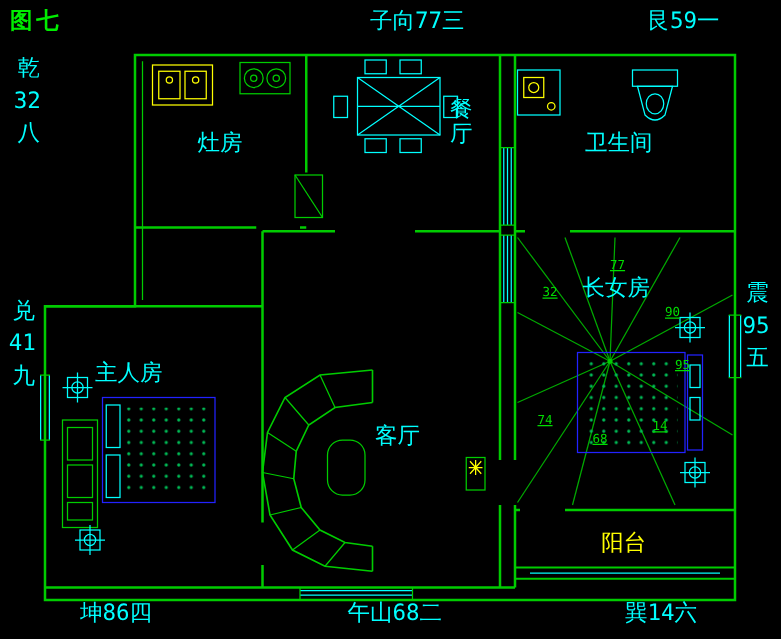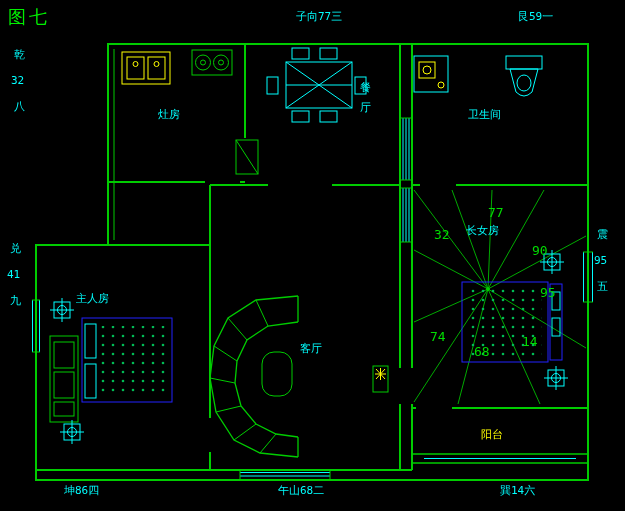--- a/index.html
+++ b/index.html
@@ -1,23 +1,23 @@
 <!DOCTYPE html>
 <html><head>
 <meta charset="utf-8">
 <style>
   html,body{margin:0;padding:0;background:#000;}
   .stage{position:relative;width:625px;height:511px;background:#000;overflow:hidden;
          font-family:"DejaVu Sans Mono","Liberation Mono",monospace;}
   .stage svg{position:absolute;left:0;top:0;}
-  .lbl{position:absolute;color:#00ffff;font-size:11px;line-height:14px;white-space:nowrap;}
+  .lbl{position:absolute;color:#00ffff;font-size:18px;line-height:14px;white-space:nowrap;}
   .green{color:#00ee00;}
   .yellow{color:#ffff00;margin-left:11px;}
-  .title{font-size:18px;letter-spacing:3px;font-weight:normal;}
-  .num{font-size:13px;line-height:11px;color:#00dd00;}
+  .title{font-size:18px;letter-spacing:3px;font-weight:bold;}
+  .num{font-size:10px;line-height:11px;color:#00dd00;text-decoration:underline;}
   .vtext{white-space:normal;width:15px;line-height:20px;word-break:break-all;}
 </style>
 </head>
 <body>
 
 <div class="stage">
 
 <svg width="625" height="511" viewBox="0 0 625 511">
   <defs>
     <pattern id="dots" width="10" height="9" patternUnits="userSpaceOnUse">

